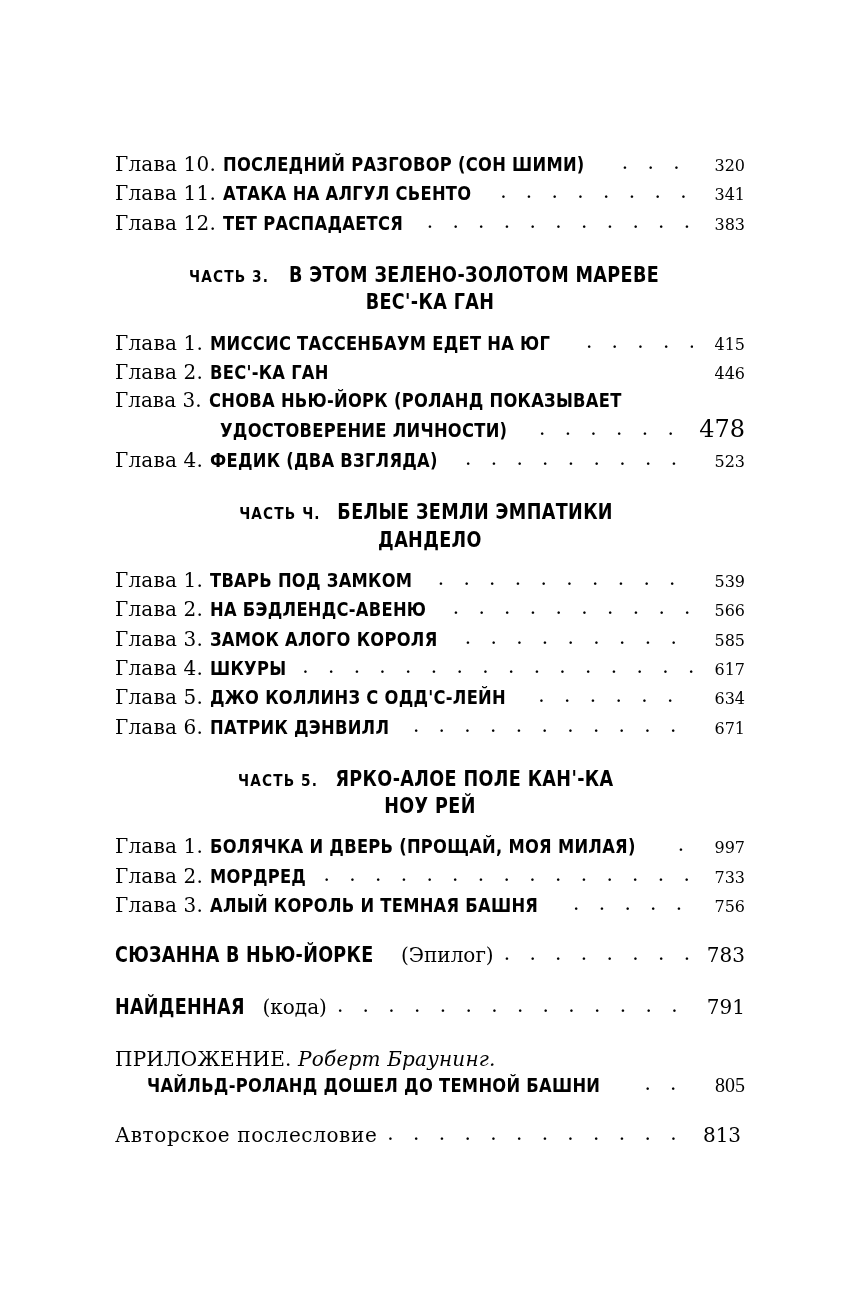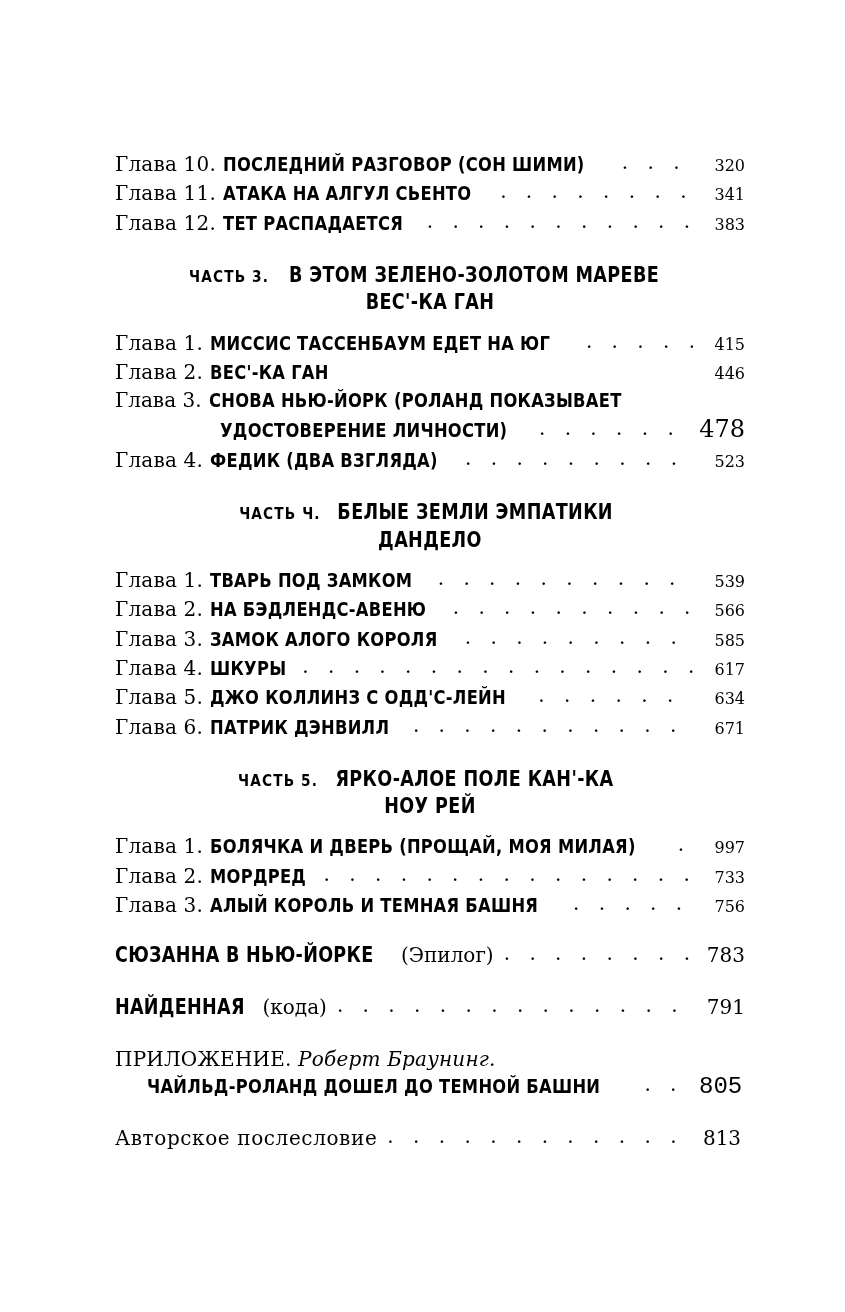--- a/index.html
+++ b/index.html
@@ -227,24 +227,24 @@
     overflow: hidden;
     white-space: nowrap;
     margin: 0 6px 0 10px;
     font-family: "DejaVu Serif", serif;
     font-size: 20px;
     letter-spacing: 6.5px;
     position: relative;
     top: -2px;
   }
   .appendix .ap2 .pg {
-    font-family: Liberation Mono, monospace;
-    font-size: 24px;
+    font-family: Liberation Serif, serif;
+    font-size: 20px;
     width: 46px;
-    text-align: left;
+    text-align: right;
     flex: 0 0 auto;
   }
 
   .afterword {
     display: flex;
     align-items: baseline;
     width: 630px;
     margin: 26px 0 0 0;
   }
   .afterword .atxt {

